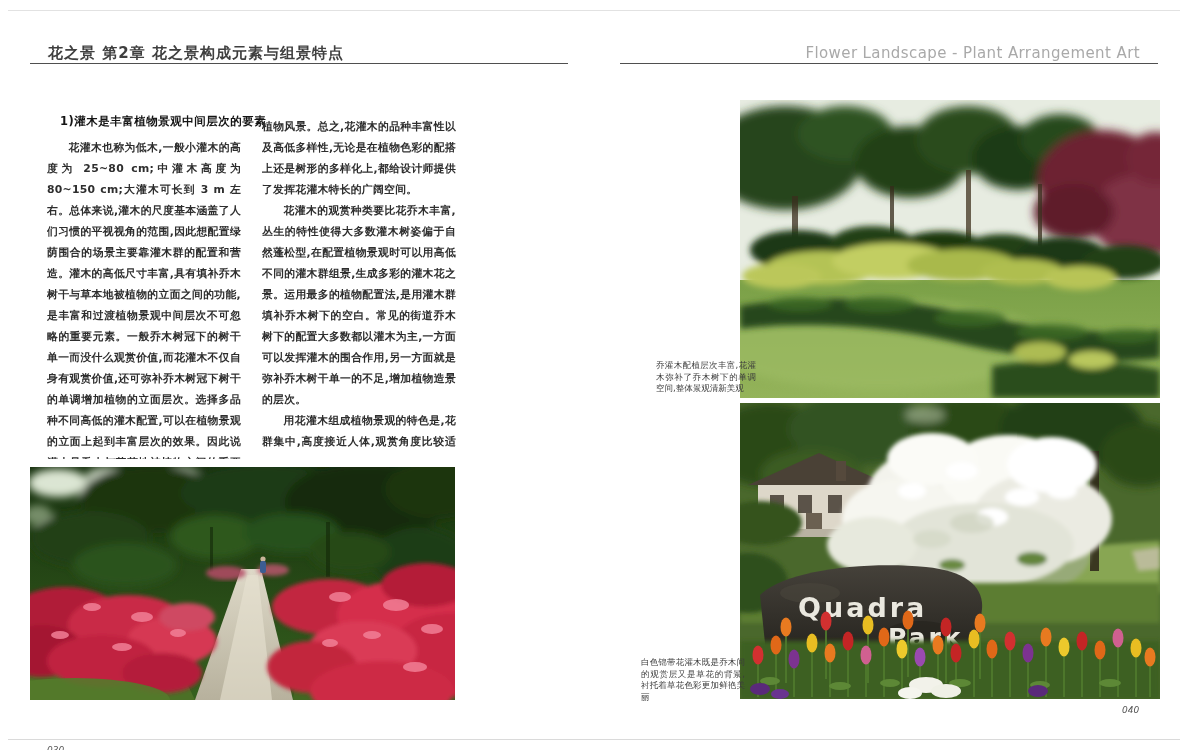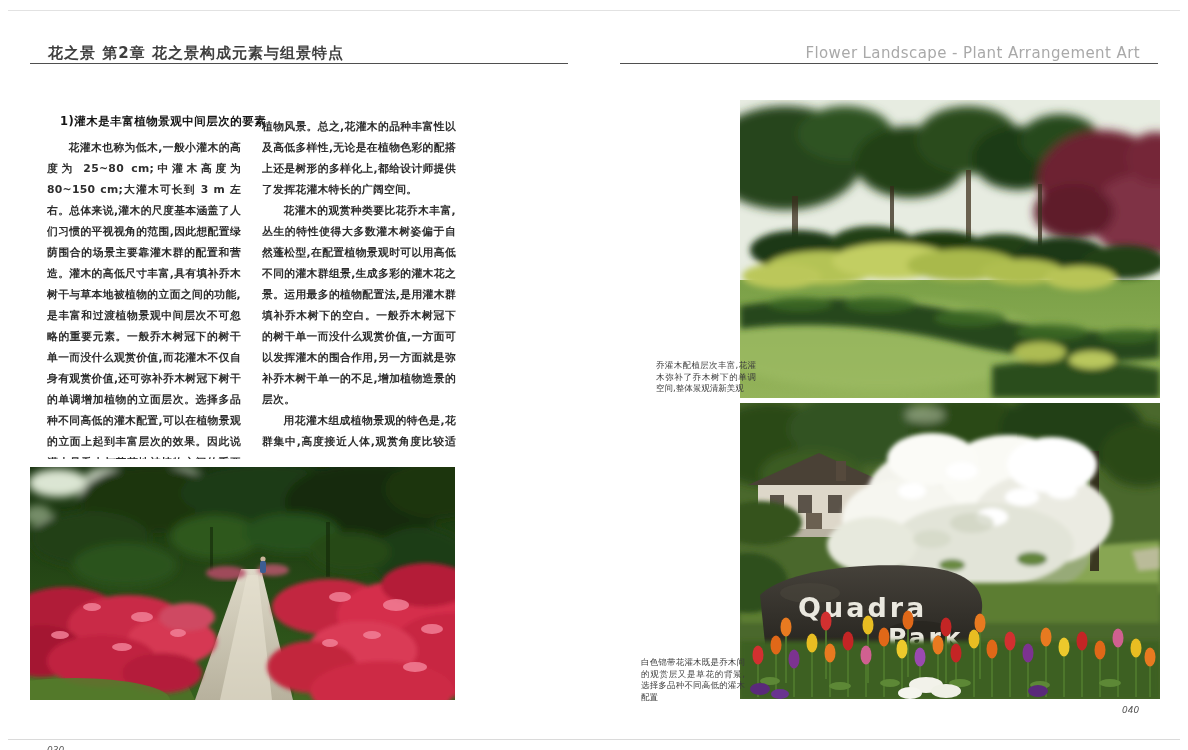--- a/index.html
+++ b/index.html
@@ -55,21 +55,21 @@
 
   <h1 class="section-heading">1)灌木是丰富植物景观中间层次的要素</h1>
 
   <div class="textcol col1">
     <p class="indent">花灌木也称为低木,一般小灌木的高度为 25~80 cm;中灌木高度为 80~150 cm;大灌木可长到 3 m 左右。总体来说,灌木的尺度基本涵盖了人们习惯的平视视角的范围,因此想配置绿荫围合的场景主要靠灌木群的配置和营造。灌木的高低尺寸丰富,具有填补乔木树干与草本地被植物的立面之间的功能,是丰富和过渡植物景观中间层次不可忽略的重要元素。一般乔木树冠下的树干单一而没什么观赏价值,而花灌木不仅自身有观赏价值,还可弥补乔木树冠下树干的单调增加植物的立面层次。选择多品种不同高低的灌木配置,可以在植物景观的立面上起到丰富层次的效果。因此说灌木是乔木与草花地被植物之间的重要过渡层植物。</p>
 
   </div>
 
   <div class="textcol col2">
     <p>植物风景。总之,花灌木的品种丰富性以及高低多样性,无论是在植物色彩的配搭上还是树形的多样化上,都给设计师提供了发挥花灌木特长的广阔空间。</p>
-    <p class="indent">花灌木的观赏种类要比花乔木丰富,丛生的特性使得大多数灌木树姿偏于自然蓬松型,在配置植物景观时可以用高低不同的灌木群组景,生成多彩的灌木花之景。运用最多的植物配置法,是用灌木群填补乔木树下的空白。一般乔木树冠下的树干单一而没什么观赏价值,一方面可以发挥灌木的围合作用,另一方面就是弥补乔木树干单一的不足,增加植物造景的层次。</p>
+    <p class="indent">花灌木的观赏种类要比花乔木丰富,丛生的特性使得大多数灌木树姿偏于自然蓬松型,在配置植物景观时可以用高低不同的灌木群组景,生成多彩的灌木花之景。运用最多的植物配置法,是用灌木群填补乔木树下的空白。常见的街道乔木树下的配置大多数都以灌木为主,一方面可以发挥灌木的围合作用,另一方面就是弥补乔木树干单一的不足,增加植物造景的层次。</p>
     <p class="indent">用花灌木组成植物景观的特色是,花群集中,高度接近人体,观赏角度比较适宜。一般齐腰的灌木群具有亲和之感,特别是穿梭在齐腰的花灌木间,有被鲜花簇拥、花丛围绕之感,心情也会倍感舒畅。</p>
   </div>
 
   <svg class="photo left-bottom" viewBox="0 0 425 233" preserveAspectRatio="none">
     <defs>
       <linearGradient id="p1bg" x1="0" y1="0" x2="0" y2="1">
         <stop offset="0" stop-color="#16300e"></stop>
           <stop offset="0.5" stop-color="#264816"></stop>
           <stop offset="1" stop-color="#35611e"></stop>
       </linearGradient>
@@ -323,16 +323,16 @@
         <ellipse cx="240" cy="220" rx="5.5" ry="9.5" fill="#e87a20"></ellipse>
       </g>
       <ellipse cx="186" cy="282" rx="17" ry="8" fill="#f2f2ea"></ellipse>
       <ellipse cx="206" cy="288" rx="15" ry="7" fill="#eff0e6"></ellipse>
       <ellipse cx="170" cy="290" rx="12" ry="6" fill="#f5f5ee"></ellipse>
       <ellipse cx="20" cy="286" rx="10" ry="6" fill="#5a2a7a"></ellipse>
       <ellipse cx="40" cy="291" rx="9" ry="5" fill="#6a3390"></ellipse>
       <ellipse cx="298" cy="288" rx="10" ry="6" fill="#5a2a7a"></ellipse>
     </g>
   </svg>
-  <div class="caption right-bottom">白色锦带花灌木既是乔木间的观赏层又是草花的背景,选择多品种不同高低的灌木配置</div>
+  <div class="caption right-bottom">白色锦带花灌木既是乔木间的观赏层又是草花的背景,衬托着草花色彩更加鲜艳美丽</div>
   <div class="pagenum right">040</div>
 
 </div>
 
 </body></html>

